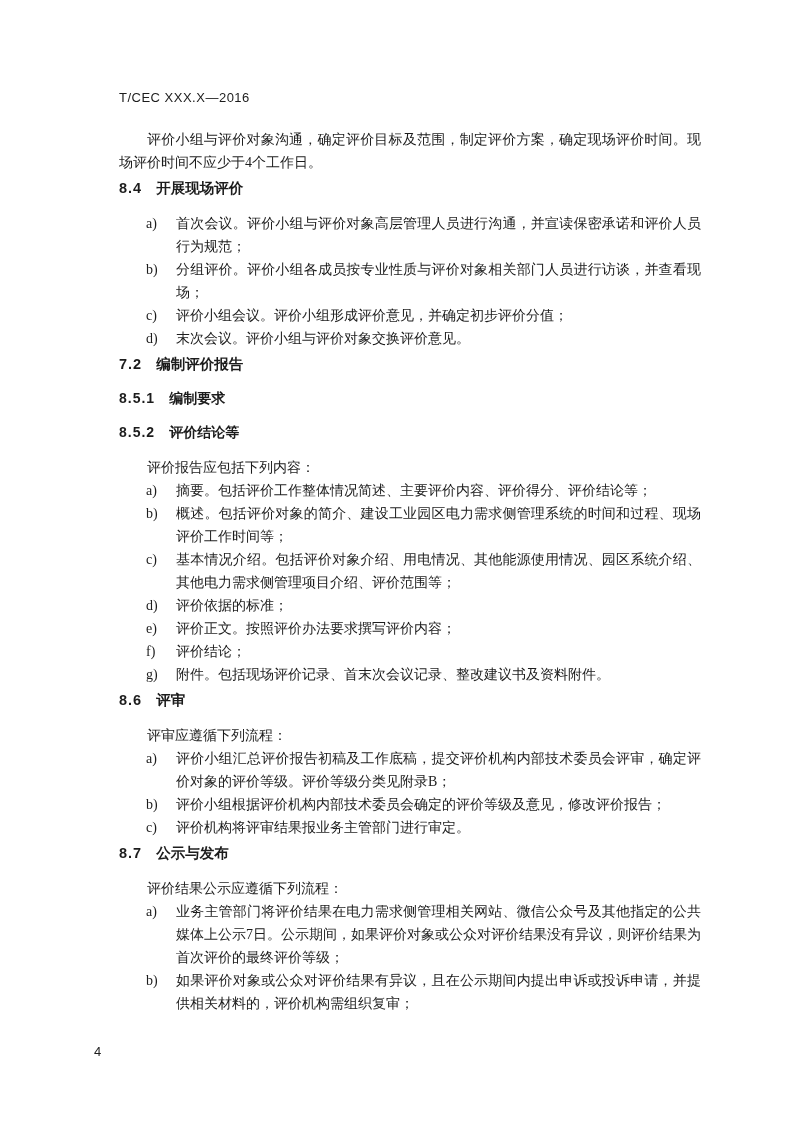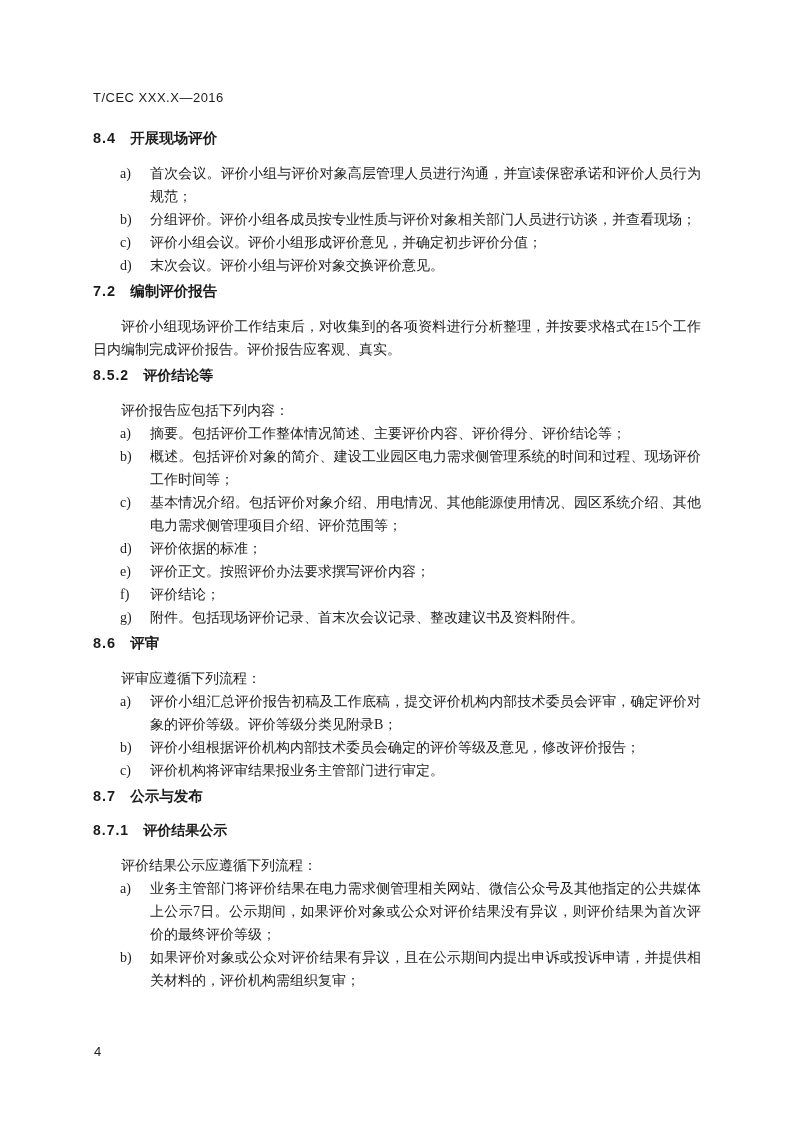--- a/index.html
+++ b/index.html
@@ -10,21 +10,21 @@
   .page {
     position: relative;
     width: 793px;
     height: 1122px;
     background: #ffffff;
     color: #1c1c1c;
     font-family: "Liberation Serif", "DejaVu Serif", serif;
     font-size: 14px;
     line-height: 23px;
     box-sizing: border-box;
-    padding: 90px 92px 0 93px;
+    padding: 90px 92px 0 119px;
     overflow: hidden;
   }
   .doc-code {
     font-family: "Liberation Sans", "DejaVu Sans", sans-serif;
     font-size: 13px;
     line-height: 16px;
     letter-spacing: 0.5px;
     margin: 0 0 22px 0;
   }
   p.body-para {
@@ -65,20 +65,21 @@
     font-size: 13px;
   }
 </style>
 </head>
 <body>
 
 <div class="page">
 
   <p class="doc-code">T/CEC XXX.X—2016</p>
 
+  <p class="body-para">评价小组与评价对象沟通，确定评价目标及范围，制定评价方案，确定现场评价时间。现场评价时间不应少于4个工作日。</p>
 
   <h2 class="sec-h">
     <span class="sec-num">8.4</span><span>开展现场评价</span>
   </h2>
   <div class="list">
     <div class="li">
       <span class="li-label">a)</span>
       <span class="li-text">首次会议。评价小组与评价对象高层管理人员进行沟通，并宣读保密承诺和评价人员行为规范；</span>
     </div>
     <div class="li">
@@ -92,21 +93,23 @@
     <div class="li">
       <span class="li-label">d)</span>
       <span class="li-text">末次会议。评价小组与评价对象交换评价意见。</span>
     </div>
   </div>
 
   <h2 class="sec-h">
     <span class="sec-num">7.2</span><span>编制评价报告</span>
   </h2>
 
-  <p class="body-para">评价小组现场评价工作结束后，对收集到的各项资料进行分析整理，并按要求格式在15个工作日内编制完成评价报告。评价报告应客观、真实。</p>
+  <h3 class="sec-h">
+    <span class="sec-num">8.5.1</span><span>编制要求</span>
+  </h3>
 
   <h3 class="sec-h">
     <span class="sec-num">8.5.2</span><span>评价结论等</span>
   </h3>
   <p class="lead-para">评价报告应包括下列内容：</p>
   <div class="list">
     <div class="li">
       <span class="li-label">a)</span>
       <span class="li-text">摘要。包括评价工作整体情况简述、主要评价内容、评价得分、评价结论等；</span>
     </div>
@@ -152,23 +155,20 @@
     <div class="li">
       <span class="li-label">c)</span>
       <span class="li-text">评价机构将评审结果报业务主管部门进行审定。</span>
     </div>
   </div>
 
   <h2 class="sec-h">
     <span class="sec-num">8.7</span><span>公示与发布</span>
   </h2>
 
-  <h3 class="sec-h">
-    <span class="sec-num">8.7.1</span><span>评价结果公示</span>
-  </h3>
   <p class="lead-para">评价结果公示应遵循下列流程：</p>
   <div class="list">
     <div class="li">
       <span class="li-label">a)</span>
       <span class="li-text">业务主管部门将评价结果在电力需求侧管理相关网站、微信公众号及其他指定的公共媒体上公示7日。公示期间，如果评价对象或公众对评价结果没有异议，则评价结果为首次评价的最终评价等级；</span>
     </div>
     <div class="li">
       <span class="li-label">b)</span>
       <span class="li-text">如果评价对象或公众对评价结果有异议，且在公示期间内提出申诉或投诉申请，并提供相关材料的，评价机构需组织复审；</span>
     </div>

